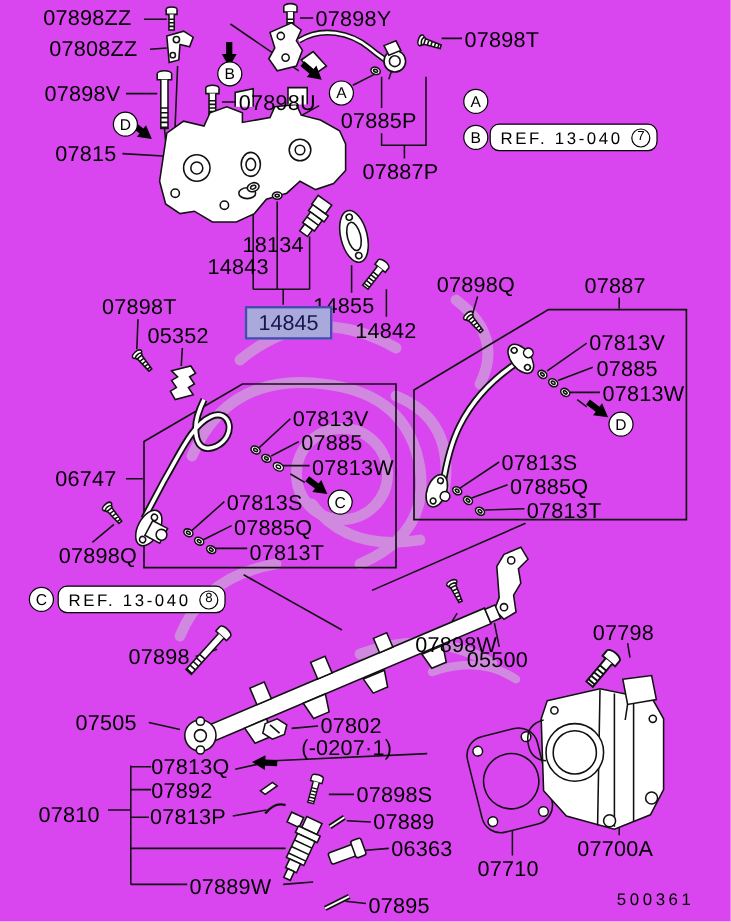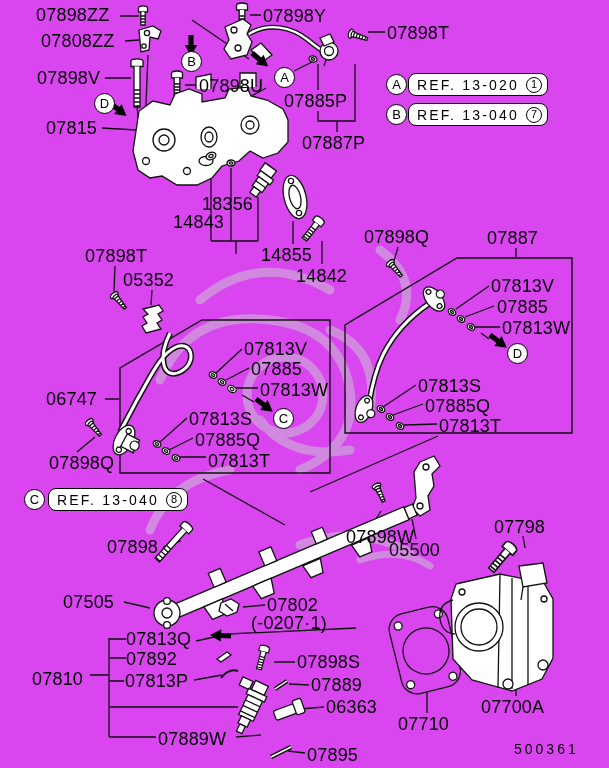--- a/index.html
+++ b/index.html
@@ -274,24 +274,25 @@
 
 <div class="lbl" style="left:36px;top:6px">07898ZZ</div>
 <div class="lbl" style="left:263px;top:7px">07898Y</div>
 <div class="lbl" style="left:41px;top:32px">07808ZZ</div>
 <div class="lbl" style="left:387px;top:24px">07898T</div>
 <div class="lbl" style="left:37px;top:69px">07898V</div>
 <div class="lbl" style="left:199px;top:77px">07898U</div>
 <div class="lbl" style="left:284px;top:92px">07885P</div>
 <div class="lbl" style="left:46px;top:119px">07815</div>
 <div class="lbl" style="left:302px;top:134px">07887P</div>
-<div class="lbl" style="left:202px;top:195px">18356</div>
+<div class="lbl" style="left:202px;top:195px">18134</div>
 <div class="lbl" style="left:173px;top:213px">14843</div>
 <div class="lbl" style="left:261px;top:246px">14855</div>
 <div class="lbl" style="left:296px;top:267px">14842</div>
+<div class="hl">14845</div>
 <div class="lbl" style="left:85px;top:247px">07898T</div>
 <div class="lbl" style="left:123px;top:271px">05352</div>
 <div class="lbl" style="left:364px;top:228px">07898Q</div>
 <div class="lbl" style="left:487px;top:229px">07887</div>
 <div class="lbl" style="left:491px;top:277px">07813V</div>
 <div class="lbl" style="left:497px;top:298px">07885</div>
 <div class="lbl" style="left:502px;top:319px">07813W</div>
 <div class="lbl" style="left:418px;top:377px">07813S</div>
 <div class="lbl" style="left:425px;top:397px">07885Q</div>
 <div class="lbl" style="left:439px;top:417px">07813T</div>
@@ -322,24 +323,20 @@
 <div class="lbl" style="left:398px;top:715px">07710</div>
 <div class="lbl" style="left:481px;top:698px">07700A</div>
 
 <div class="co" style="left:181px;top:51px">B</div>
 <div class="co" style="left:274px;top:67px">A</div>
 <div class="co" style="left:94px;top:93px">D</div>
 <div class="co" style="left:273px;top:408px">C</div>
 <div class="co" style="left:507px;top:343px">D</div>
 
 <div class="co" style="left:386px;top:74px">A</div>
-<div class="refbox" style="left:408px;top:73px">
-  <span class="txt">REF. 13-020</span>
-  <span class="num">1</span>
-</div>
 <div class="co" style="left:386px;top:104px">B</div>
 <div class="refbox" style="left:408px;top:103px">
   <span class="txt">REF. 13-040</span>
   <span class="num">7</span>
 </div>
 <div class="co" style="left:24px;top:489px">C</div>
 <div class="refbox" style="left:48px;top:488px">
   <span class="txt">REF. 13-040</span>
   <span class="num">8</span>
 </div>

